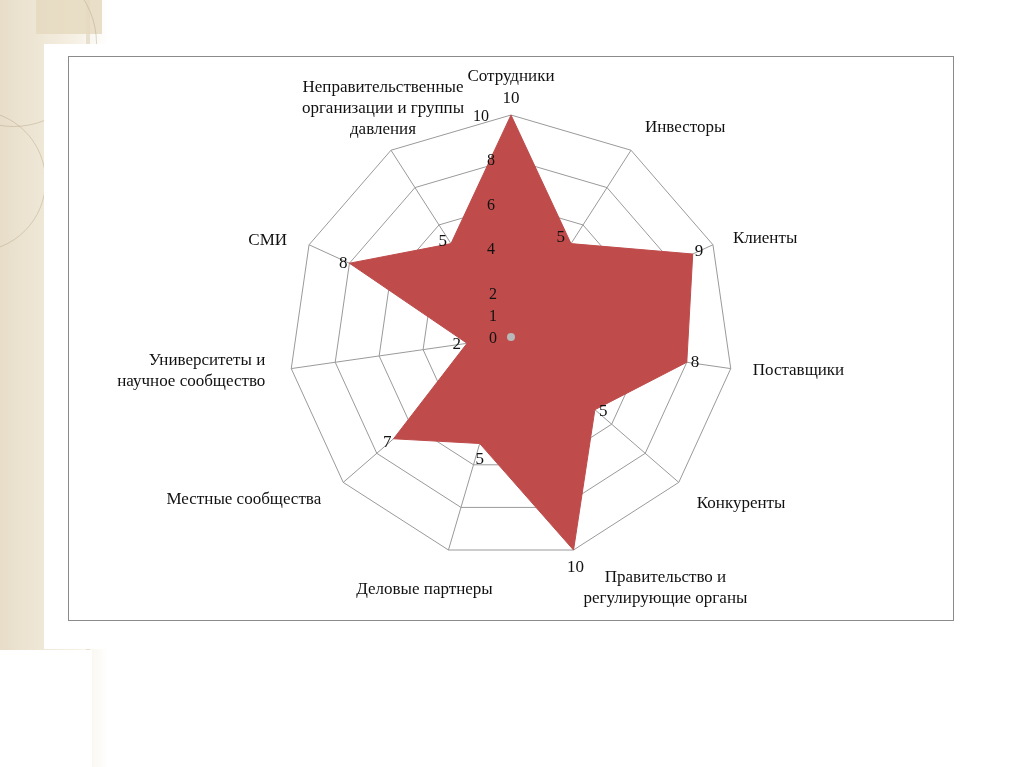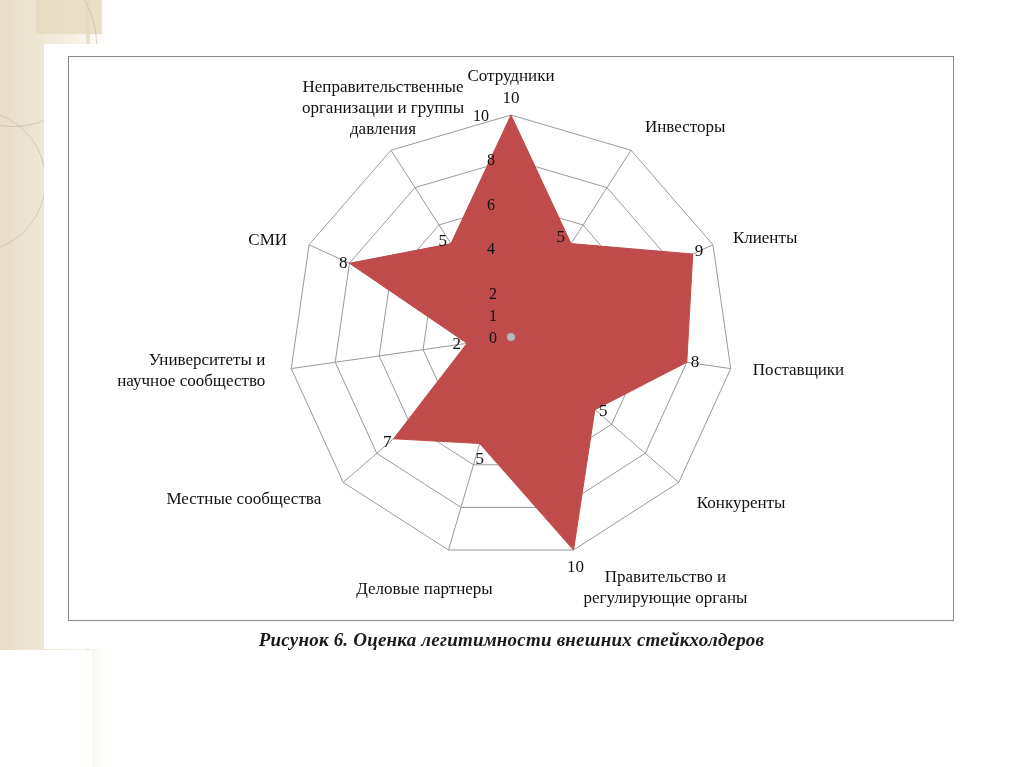--- a/index.html
+++ b/index.html
@@ -194,14 +194,13 @@
           <text x="596.5" y="525.0" class="axis-label" text-anchor="middle"><tspan x="596.5" dy="0">Правительство и</tspan><tspan x="596.5" dy="21">регулирующие органы</tspan></text>
           <text x="355.5" y="537.0" class="axis-label" text-anchor="middle"><tspan x="355.5" dy="0">Деловые партнеры</tspan></text>
           <text x="252.2" y="447.4" class="axis-label" text-anchor="end"><tspan x="252.2" dy="0">Местные сообщества</tspan></text>
           <text x="196.3" y="307.6" class="axis-label" text-anchor="end"><tspan x="196.3" dy="0">Университеты и</tspan><tspan x="196.3" dy="21">научное сообщество</tspan></text>
           <text x="218.1" y="187.8" class="axis-label" text-anchor="end"><tspan x="218.1" dy="0">СМИ</tspan></text>
           <text x="314.0" y="35.2" class="axis-label" text-anchor="middle"><tspan x="314.0" dy="0">Неправительственные</tspan><tspan x="314.0" dy="21">организации и группы</tspan><tspan x="314.0" dy="21">давления</tspan></text>
         </g>
       <circle id="center-dot" cx="442" cy="280" r="4" fill="#b8b8b8"></circle>
     </svg>
   </div>
-  <div id="figure-caption">Рисунок 6. Оценка легитимности внешних стейкхолдеров</div>
 </div>
 
 </body></html>

